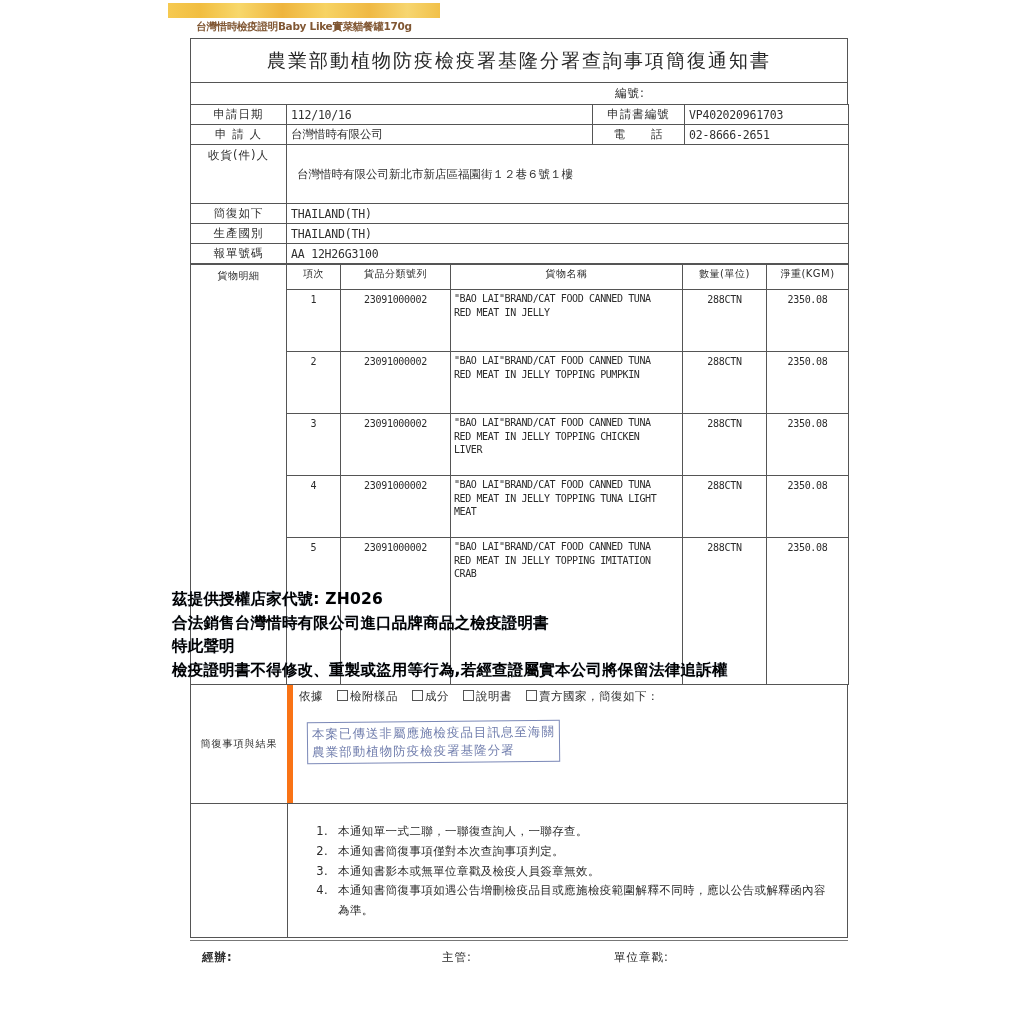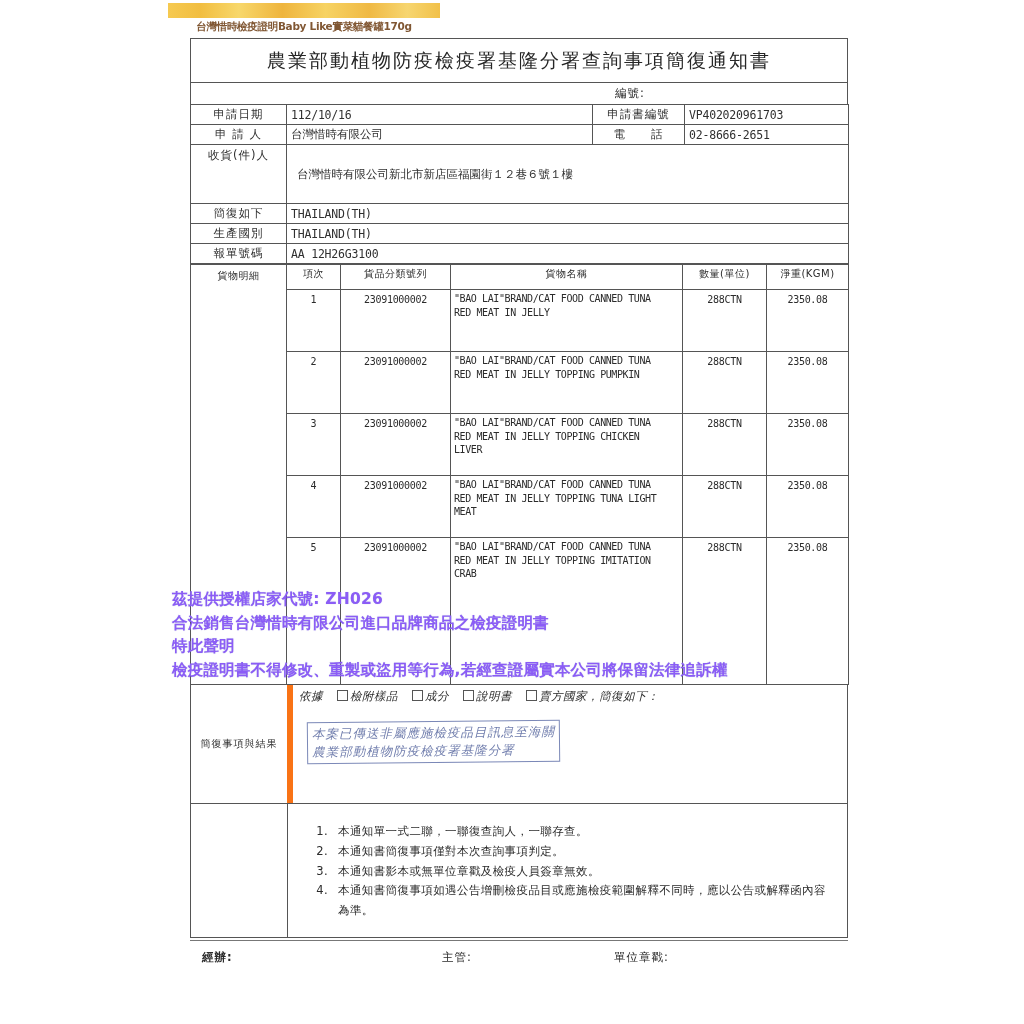--- a/index.html
+++ b/index.html
@@ -174,21 +174,20 @@
     justify-content: center;
     flex-direction: row;
     font-size: 10px;
     letter-spacing: 1px;
     line-height: 1.6;
   }
   #reply-body {
     flex: 1;
     position: relative;
     padding: 4px 0 0 6px;
-    font-style: italic;
   }
   #criteria-row {
     display: flex;
     align-items: center;
     font-size: 11.5px;
     gap: 14px;
     letter-spacing: 0.5px;
   }
   .cbox {
     display: inline-block;
@@ -258,21 +257,21 @@
   #sig-1 { left: 12px; font-weight: bold; }
   #sig-2 { left: 252px; }
   #sig-3 { left: 424px; }
 
   
   #watermark {
     position: absolute;
     left: 172px;
     top: 588px;
     width: 700px;
-    color: #8b5cf6;
+    color: #000000;
     font-family: "DejaVu Sans", "Liberation Sans", sans-serif;
     font-size: 15.5px;
     font-weight: bold;
     line-height: 1.52;
     letter-spacing: 0.2px;
     white-space: nowrap;
     pointer-events: none;
   }
   #watermark div { text-shadow: 0 0 1px rgba(74,111,165,0.35); }
 </style>

